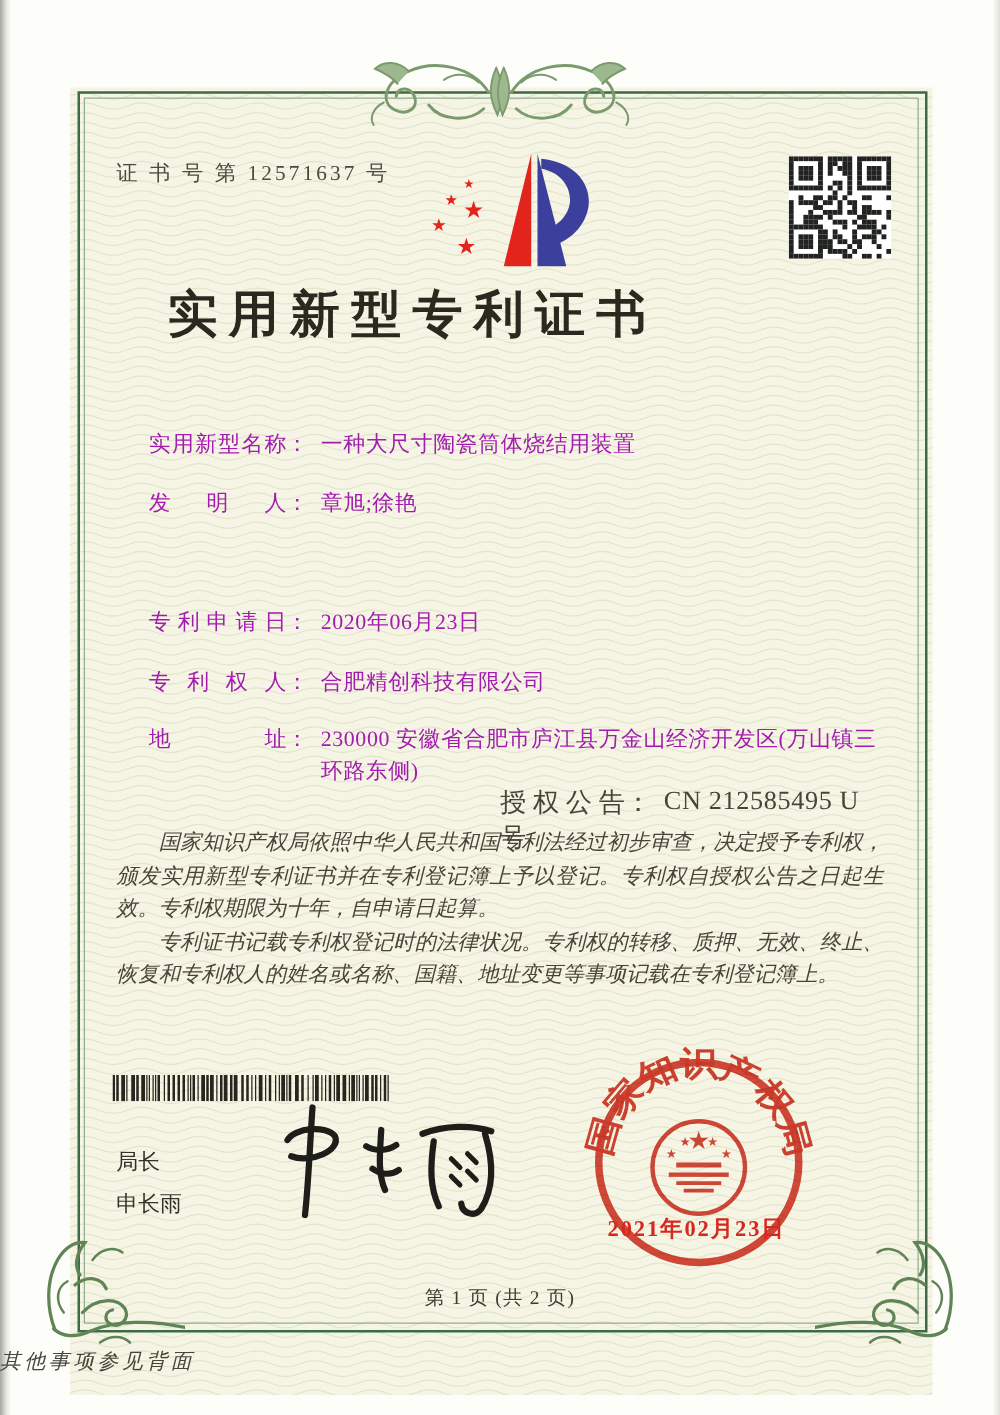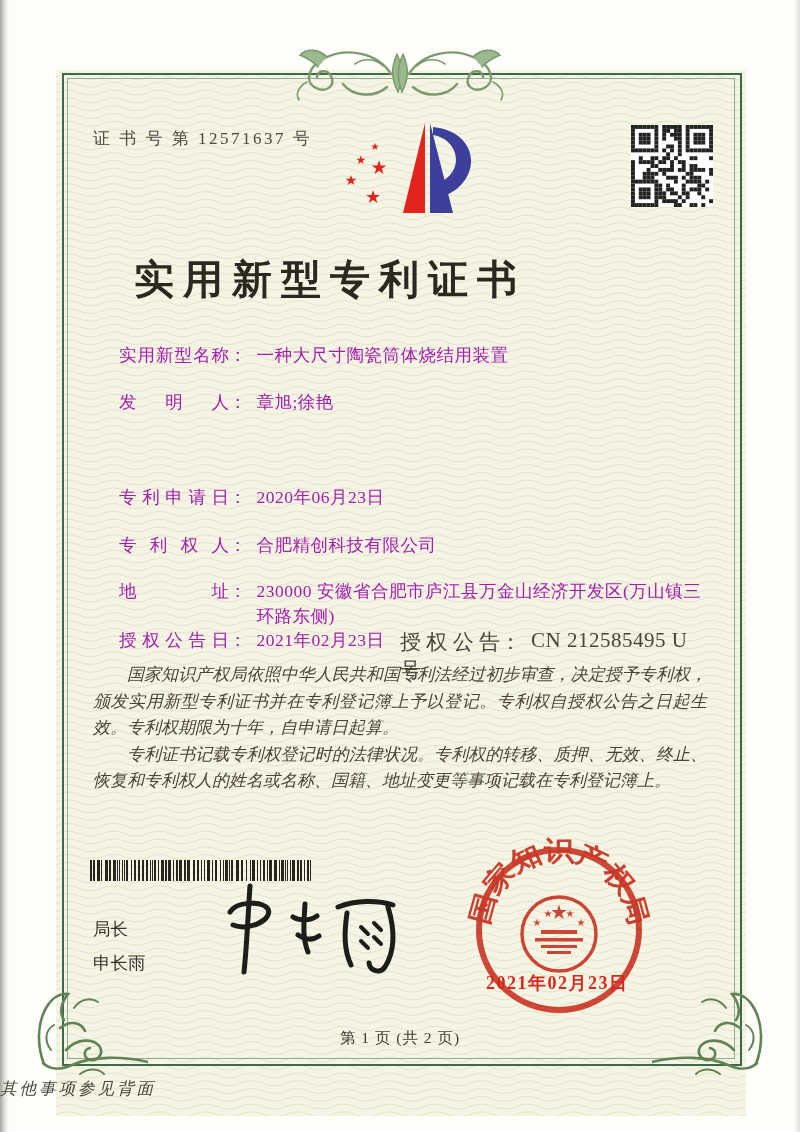--- a/index.html
+++ b/index.html
@@ -9,21 +9,21 @@
     background:linear-gradient(90deg,rgba(60,60,55,.45),rgba(120,120,110,.18) 55%,rgba(0,0,0,0));}
   .edge-right{position:absolute;right:0;top:0;width:6px;height:100%;
     background:linear-gradient(270deg,rgba(120,120,110,.22),rgba(0,0,0,0));}
   .wave-area{position:absolute;left:56px;top:70px;width:690px;height:1046px;background:#f6f4e4;}
   .frame-outer{position:absolute;left:62px;top:73px;width:676px;height:989px;border:2px solid #3d6b4a;}
   .frame-inner{position:absolute;left:67px;top:78px;width:666px;height:979px;border:1px solid #8fae90;}
   .orn{position:absolute;pointer-events:none;}
   .cert-no{position:absolute;left:93px;top:127px;font-size:17px;letter-spacing:2.5px;color:#4b4a41;text-align:center;}
   .logo{position:absolute;left:337px;top:117px;width:136px;height:100px;}
   .qr{position:absolute;left:631px;top:125px;width:82px;height:82px;background:#fff;}
-  .title{position:absolute;left:0;top:252px;width:660px;text-align:center;font-size:40px;font-weight:700;
+  .title{position:absolute;left:0;top:224px;width:660px;text-align:center;font-size:40px;font-weight:700;
     letter-spacing:9px;color:#2a291f;}
   .field{position:absolute;left:93px;font-size:17.5px;color:#a21caf;margin-left:26px;}
   .flabel{display:inline-block;width:110px;text-align:justify;text-align-last:justify;vertical-align:top;}
   .fcolon{display:inline-block;vertical-align:top;margin-right:10px;}
   .fvalue{display:inline-block;vertical-align:top;letter-spacing:.5px;}
   .fvalue.addr{width:452px;line-height:25px;}
   .field2{position:absolute;left:400px;font-size:21px;color:#45443a;}
   .field2 .flabel{width:100px;}
   .paras{position:absolute;left:93px;top:663px;width:614px;font-size:17px;line-height:26.5px;
     color:#4b4338;text-align:justify;font-family:Liberation Mono, monospace;}
@@ -470,23 +470,20 @@
   </div>
   <div class="field" style="top:485px">
     <span class="flabel">专利申请日</span><span class="fcolon">：</span><span class="fvalue">2020年06月23日</span>
   </div>
   <div class="field" style="top:533px">
     <span class="flabel">专利权人</span><span class="fcolon">：</span><span class="fvalue">合肥精创科技有限公司</span>
   </div>
   <div class="field" style="top:579px">
     <span class="flabel">地址</span><span class="fcolon">：</span><span class="fvalue addr">230000 安徽省合肥市庐江县万金山经济开发区(万山镇三环路东侧)</span>
   </div>
-  <div class="field" style="top:628px">
-    <span class="flabel">授权公告日</span><span class="fcolon">：</span><span class="fvalue">2021年02月23日</span>
-  </div>
   <div class="field2" style="top:628px">
     <span class="flabel">授权公告号</span><span class="fcolon">：</span><span class="fvalue">CN 212585495 U</span>
   </div>
 
   <div class="paras">
     <p>国家知识产权局依照中华人民共和国专利法经过初步审查，决定授予专利权，颁发实用新型专利证书并在专利登记簿上予以登记。专利权自授权公告之日起生效。专利权期限为十年，自申请日起算。</p>
     <p>专利证书记载专利权登记时的法律状况。专利权的转移、质押、无效、终止、恢复和专利权人的姓名或名称、国籍、地址变更等事项记载在专利登记簿上。</p>
   </div>
 
   <svg class="barcode" id="barcode" viewBox="0 0 224 21" preserveAspectRatio="none">

